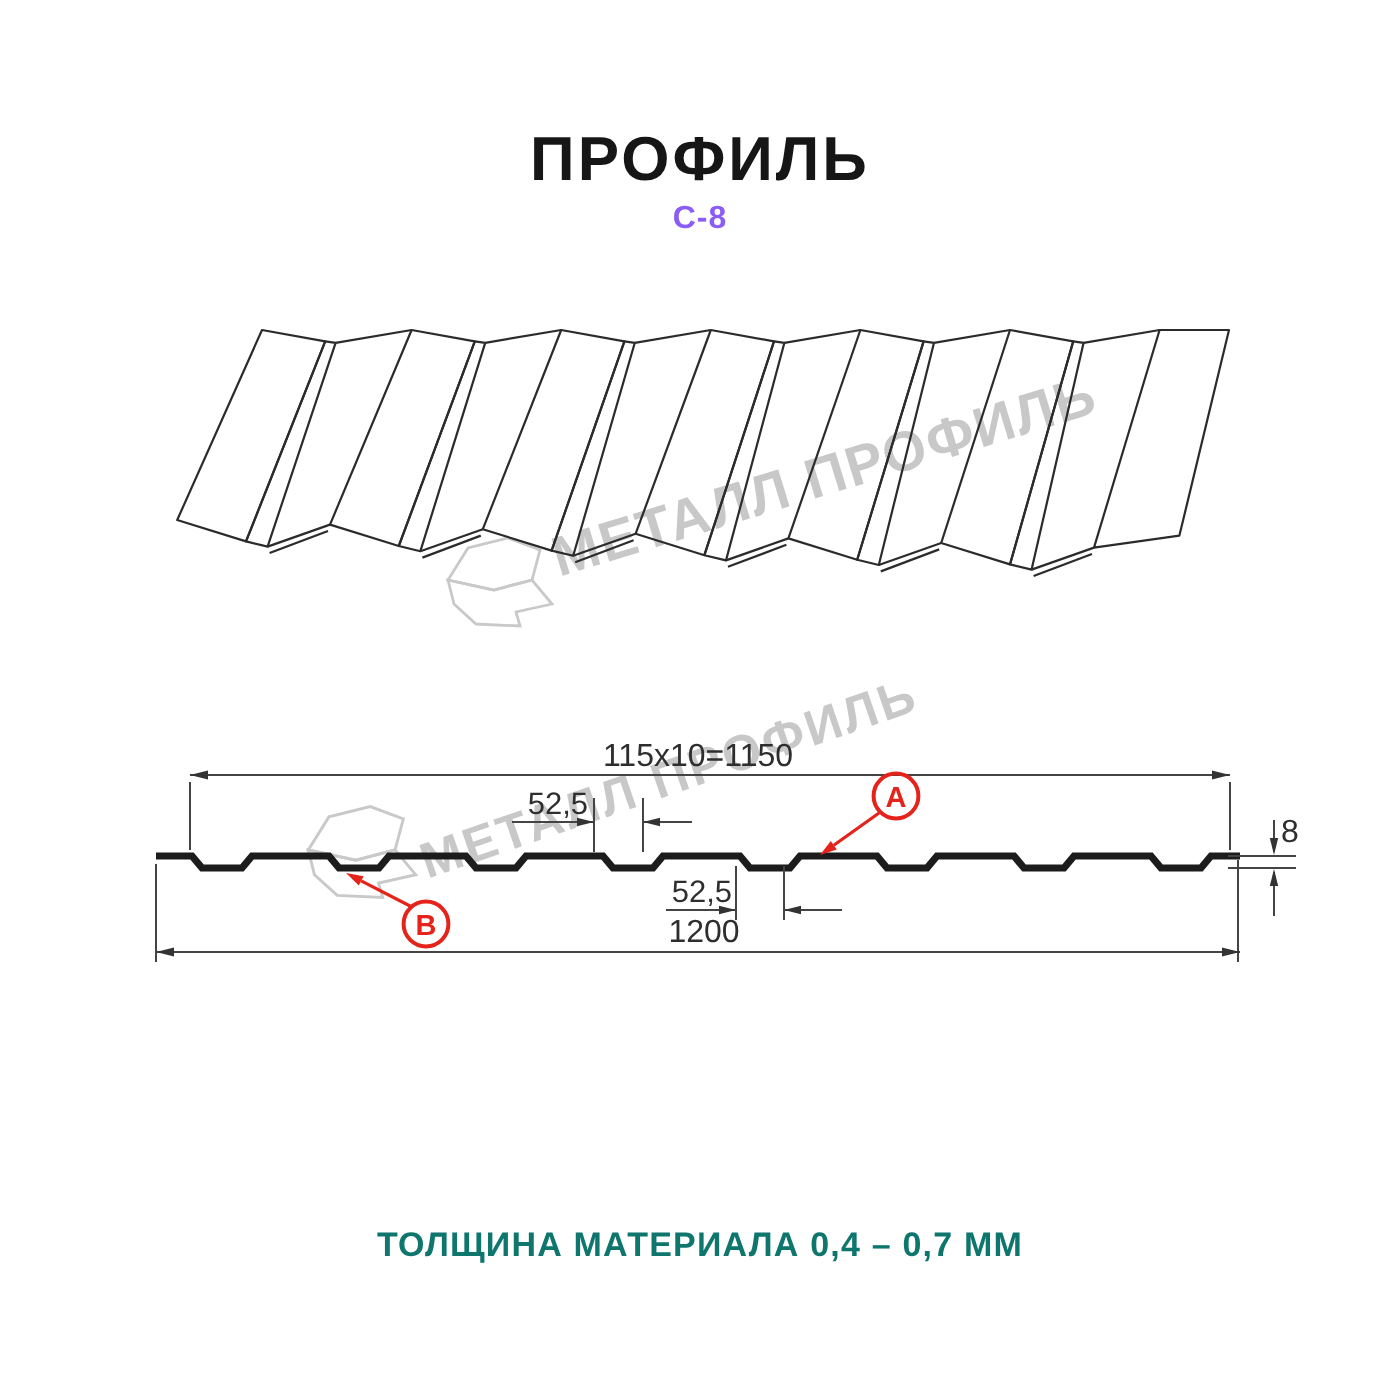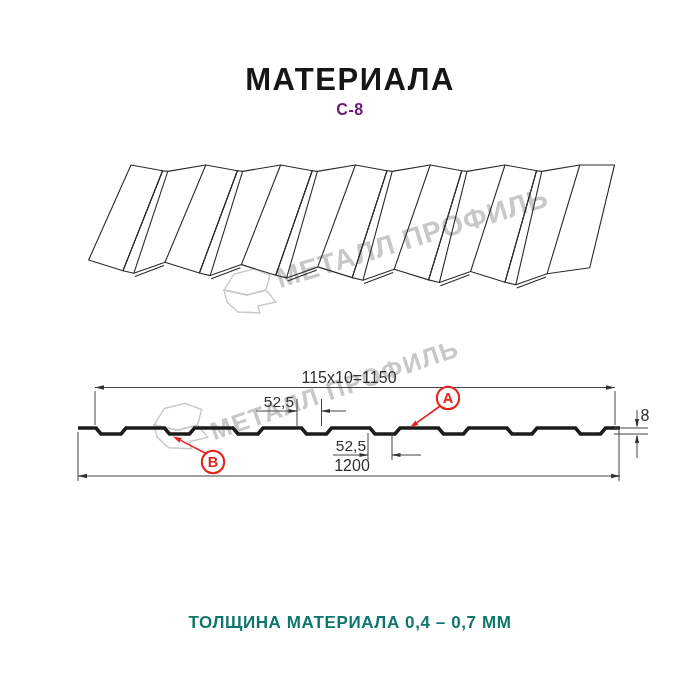--- a/index.html
+++ b/index.html
@@ -1,21 +1,21 @@
 <!DOCTYPE html>
 <html><head>
 <meta charset="utf-8">
 <style>
   html,body{margin:0;padding:0;background:#fff;}
   .canvas{position:relative;width:700px;height:700px;background:#ffffff;overflow:hidden;
           font-family:"Liberation Sans",sans-serif;}
   .title{position:absolute;left:0;top:62px;width:700px;text-align:center;
          font-size:31px;font-weight:800;letter-spacing:1.5px;color:#161616;}
   .subtitle{position:absolute;left:0;top:101px;width:700px;text-align:center;
-         font-size:16px;font-weight:700;letter-spacing:.5px;color:#701a75;}
+         font-size:16px;font-weight:700;letter-spacing:.5px;color:#8b5cf6;}
   .footer{position:absolute;left:0;top:613px;width:700px;text-align:center;
          font-size:17px;font-weight:700;letter-spacing:.6px;color:#0f766e;}
   .wm{position:absolute;color:#c8c8c8;font-weight:700;white-space:nowrap;pointer-events:none;}
   .wm1{left:282px;top:262px;font-size:28px;letter-spacing:1px;line-height:34px;
        transform:rotate(-17deg);transform-origin:left bottom;}
   .wm2{left:216px;top:416px;font-size:25px;letter-spacing:1.5px;line-height:30px;
        transform:rotate(-19deg);transform-origin:left bottom;}
   .wm-logo{position:absolute;pointer-events:none;}
   .wm-logo1{left:220px;top:268px;}
   .wm-logo2{left:150px;top:402px;}
@@ -33,21 +33,21 @@
     <path d="M4,22 L27,27 L46,22 L56,34 L38,38 L40,45 L18,44 L7,34 Z"></path>
   </svg>
   <div class="wm wm1">МЕТАЛЛ ПРОФИЛЬ</div>
 
   <svg class="wm-logo wm-logo2" width="62" height="48" viewBox="0 0 60 46" fill="none" stroke="#c9c9c9" stroke-width="1.4">
     <path d="M4,22 L14,6 L34,1 L50,7 L46,22 L27,27 Z"></path>
     <path d="M4,22 L27,27 L46,22 L56,34 L38,38 L40,45 L18,44 L7,34 Z"></path>
   </svg>
   <div class="wm wm2">МЕТАЛЛ ПРОФИЛЬ</div>
 
-  <div class="title">МАТЕРИАЛА</div>
+  <div class="title">ПРОФИЛЬ</div>
   <div class="subtitle">С-8</div>
 
   <svg class="draw" width="700" height="700" viewBox="0 0 700 700">
 
     <g id="ribs" fill="none" stroke="#2b2b2b" stroke-width="1.1" stroke-linejoin="round">
         <polygon points="131,165 162.6,170.7 123,270.7 88.6,260"></polygon>
         <polygon points="162.6,170.7 167.8,171.4 133.8,273.3 123,270.7"></polygon>
         <line x1="167.8" y1="171.4" x2="205.8" y2="165"></line>
         <line x1="133.8" y1="273.3" x2="165" y2="262.3"></line>
         <line x1="134.8" y1="276.5" x2="164" y2="265.5"></line>

